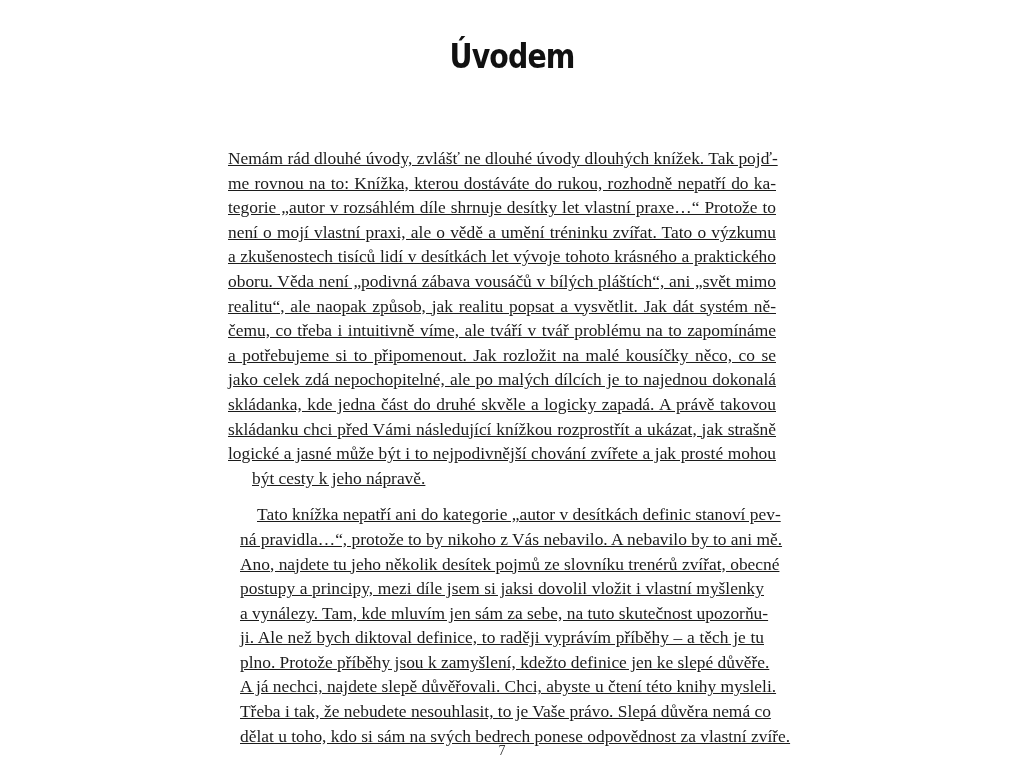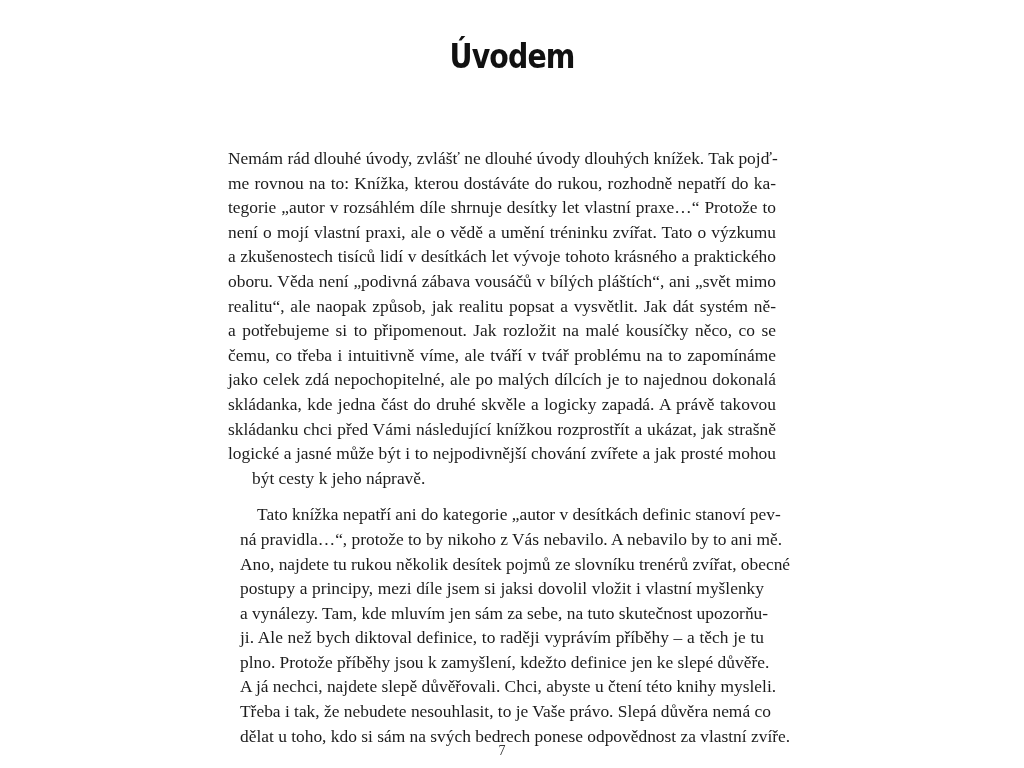--- a/index.html
+++ b/index.html
@@ -31,20 +31,21 @@
     }
     .body-text {
       position: absolute;
       top: 146px;
       left: 228px;
       width: 548px;
       font-family: "Liberation Serif", serif;
       font-size: 17.4px;
       line-height: 24.6px;
       color: #1c1c1c;
+      text-decoration: underline;
     }
     .line {
       display: block;
       white-space: nowrap;
       text-align: justify;
       text-align-last: justify;
       height: 24.6px;
     }
     .line.last {
       text-align-last: left;
@@ -71,32 +72,32 @@
 
 <div class="body-text">
   <p style="margin:0">
     <span class="line">Nemám rád dlouhé úvody, zvlášť ne dlouhé úvody dlouhých knížek. Tak pojď-</span>
     <span class="line">me rovnou na to: Knížka, kterou dostáváte do rukou, rozhodně nepatří do ka-</span>
     <span class="line">tegorie „autor v rozsáhlém díle shrnuje desítky let vlastní praxe…“ Protože to</span>
     <span class="line">není o mojí vlastní praxi, ale o vědě a umění tréninku zvířat. Tato o výzkumu</span>
     <span class="line">a zkušenostech tisíců lidí v desítkách let vývoje tohoto krásného a praktického</span>
     <span class="line">oboru. Věda není „podivná zábava vousáčů v bílých pláštích“, ani „svět mimo</span>
     <span class="line">realitu“, ale naopak způsob, jak realitu popsat a vysvětlit. Jak dát systém ně-</span>
+    <span class="line">čemu, co třeba i intuitivně víme, ale tváří v tvář problému na to zapomínáme</span>
     <span class="line">a potřebujeme si to připomenout. Jak rozložit na malé kousíčky něco, co se</span>
-    <span class="line">čemu, co třeba i intuitivně víme, ale tváří v tvář problému na to zapomínáme</span>
     <span class="line">jako celek zdá nepochopitelné, ale po malých dílcích je to najednou dokonalá</span>
     <span class="line">skládanka, kde jedna část do druhé skvěle a logicky zapadá. A právě takovou</span>
     <span class="line">skládanku chci před Vámi následující knížkou rozprostřít a ukázat, jak strašně</span>
     <span class="line">logické a jasné může být i to nejpodivnější chování zvířete a jak prosté mohou</span>
     <span class="line last">být cesty k jeho nápravě.</span>
   </p>
   <p style="margin:12px">
     <span class="line indent">Tato knížka nepatří ani do kategorie „autor v desítkách definic stanoví pev-</span>
     <span class="line">ná pravidla…“, protože to by nikoho z Vás nebavilo. A nebavilo by to ani mě.</span>
-    <span class="line">Ano, najdete tu rukou několik desítek pojmů ze slovníku trenérů zvířat, obecné</span>
+    <span class="line">Ano, najdete tu jeho několik desítek pojmů ze slovníku trenérů zvířat, obecné</span>
     <span class="line">postupy a principy, mezi díle jsem si jaksi dovolil vložit i vlastní myšlenky</span>
     <span class="line">a vynálezy. Tam, kde mluvím jen sám za sebe, na tuto skutečnost upozorňu-</span>
     <span class="line">ji. Ale než bych diktoval definice, to raději vyprávím příběhy – a těch je tu</span>
     <span class="line">plno. Protože příběhy jsou k zamyšlení, kdežto definice jen ke slepé důvěře.</span>
     <span class="line">A já nechci, najdete slepě důvěřovali. Chci, abyste u čtení této knihy mysleli.</span>
     <span class="line">Třeba i tak, že nebudete nesouhlasit, to je Vaše právo. Slepá důvěra nemá co</span>
     <span class="line">dělat u toho, kdo si sám na svých bedrech ponese odpovědnost za vlastní zvíře.</span>
   </p>
 </div>
 

